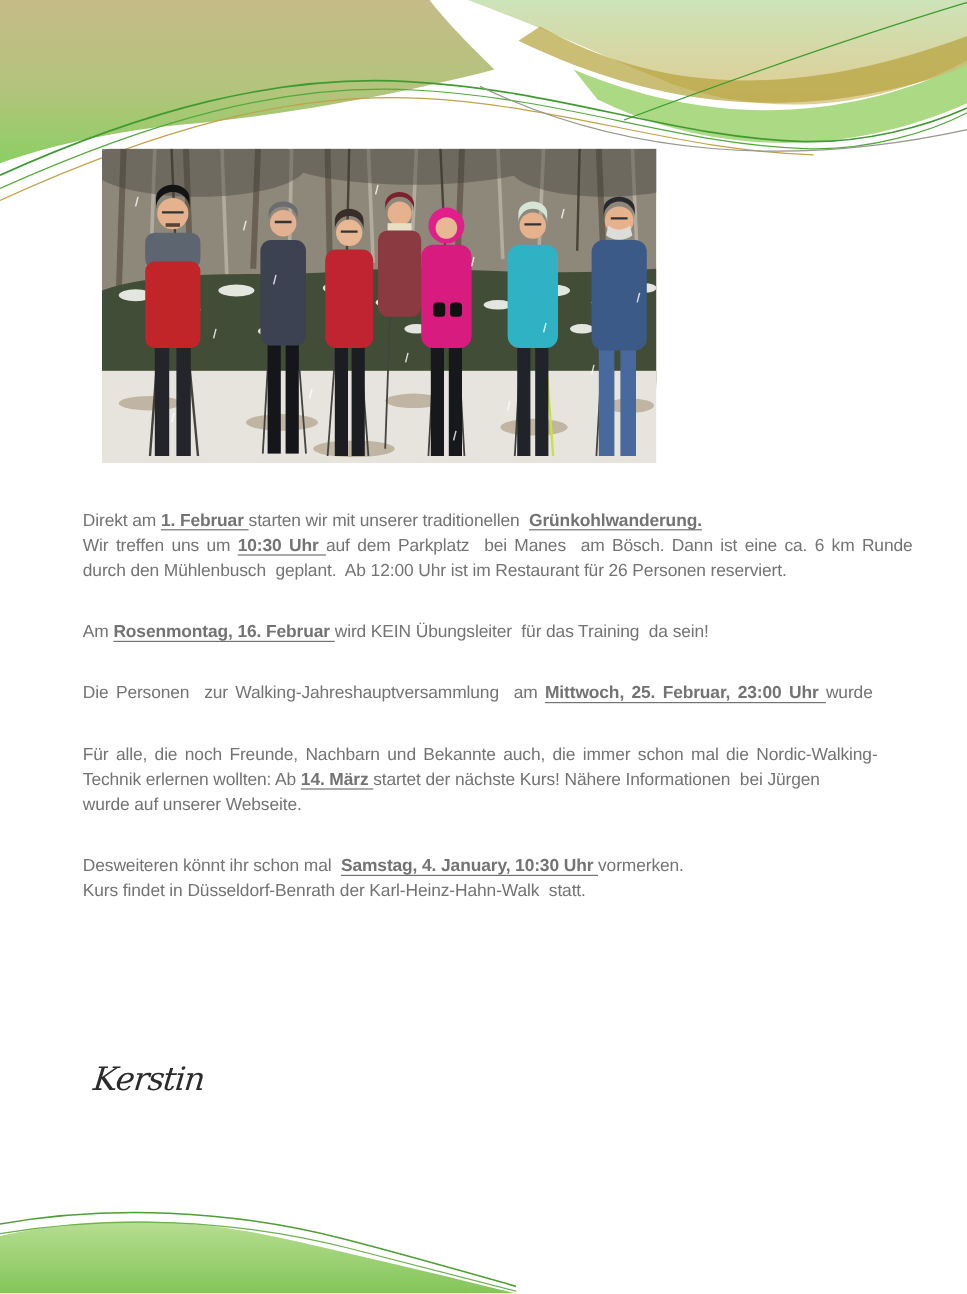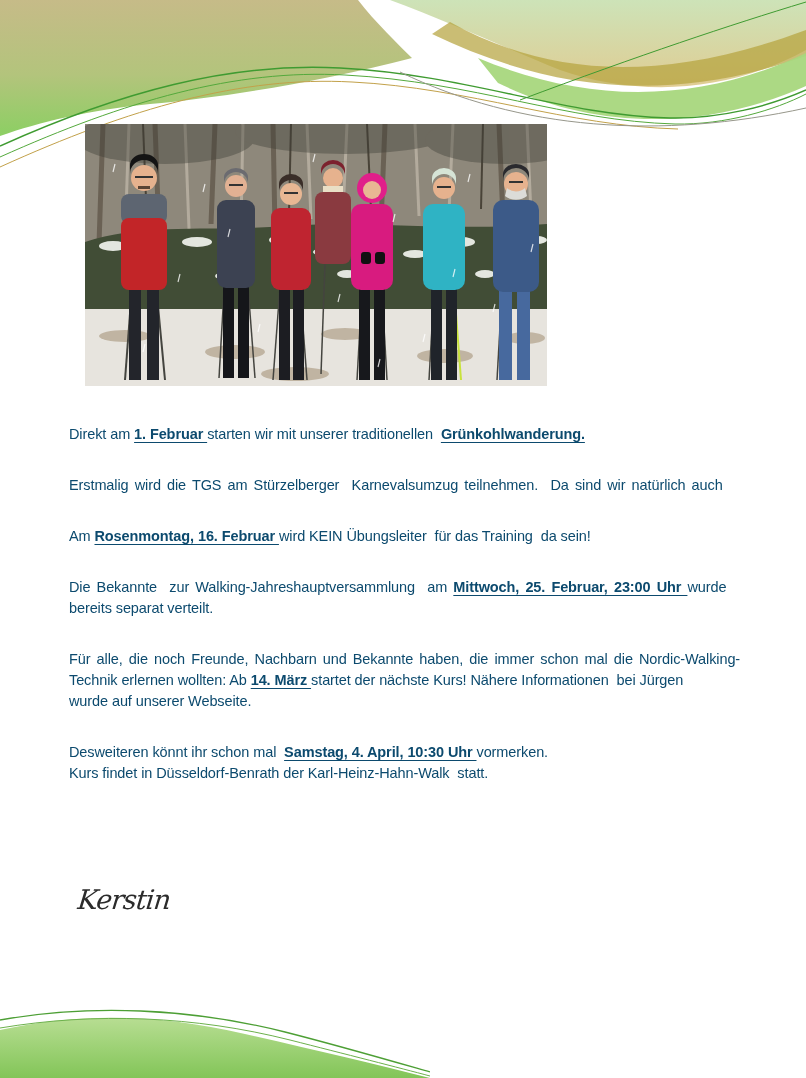--- a/index.html
+++ b/index.html
@@ -4,21 +4,21 @@
 <style>
   html,body{margin:0;padding:0;}
   body{
     width:806px;height:1078px;position:relative;overflow:hidden;
     background:#ffffff;font-family:"Liberation Sans",sans-serif;
   }
   .hdr{position:absolute;top:0;left:0;}
   .photo{position:absolute;left:85px;top:124px;width:462px;height:262px;}
   .doc-text{
     position:absolute;left:69px;top:424px;width:672px;
-    font-size:14.5px;line-height:21px;color:#0c4a6e;letter-spacing:-0.1px;
+    font-size:14.5px;line-height:21px;color:#737373;letter-spacing:-0.1px;
   }
   .para{margin:0 0 30px 0;}
   .line{white-space:pre;}
   .line.j{word-spacing:2.2px;}
   .bu{font-weight:bold;text-decoration:underline;text-decoration-thickness:1.4px;text-underline-offset:2.5px;}
   .signature{
     position:absolute;left:78px;top:884px;
     font-family:"DejaVu Serif",serif;font-style:italic;
     font-size:27px;color:#2b2b2b;letter-spacing:-1px;transform:skewX(-6deg);
   }
@@ -201,38 +201,38 @@
       <line x1="60" y1="220" x2="58" y2="228"></line>
     <line x1="145" y1="105" x2="143" y2="113"></line>
       <line x1="295" y1="235" x2="293" y2="243"></line>
       <line x1="370" y1="145" x2="368" y2="153"></line>
   </g>
 </svg>
 
 <div class="doc-text" id="paras">
     <div class="para">
       <div class="line"><span>Direkt am </span><span class="bu">1. Februar </span><span>starten wir mit unserer traditionellen  </span><span class="bu">Grünkohlwanderung.</span></div>
-    </div>
-    <div class="para">
-      <div class="line j"><span>Erstmalig wird die TGS am Stürzelberger  Karnevalsumzug teilnehmen.  Da sind wir natürlich auch</span></div>
+      <div class="line j"><span>Wir treffen uns um </span><span class="bu">10:30 Uhr </span><span>auf dem Parkplatz  bei Manes  am Bösch. Dann ist eine ca. 6 km Runde</span></div>
+      <div class="line"><span>durch den Mühlenbusch  geplant.  Ab 12:00 Uhr ist im Restaurant für 26 Personen reserviert.</span></div>
+    </div>
+    <div class="para">
     </div>
     <div class="para">
       <div class="line"><span>Am </span><span class="bu">Rosenmontag, 16. Februar </span><span>wird KEIN Übungsleiter  für das Training  da sein!</span></div>
     </div>
     <div class="para">
-      <div class="line j"><span>Die Bekannte  zur Walking-Jahreshauptversammlung  am </span><span class="bu">Mittwoch, 25. Februar, 23:00 Uhr </span><span>wurde</span></div>
-      <div class="line"><span>bereits separat verteilt.</span></div>
-    </div>
-    <div class="para">
-      <div class="line j"><span>Für alle, die noch Freunde, Nachbarn und Bekannte haben, die immer schon mal die Nordic-Walking-</span></div>
+      <div class="line j"><span>Die Personen  zur Walking-Jahreshauptversammlung  am </span><span class="bu">Mittwoch, 25. Februar, 23:00 Uhr </span><span>wurde</span></div>
+    </div>
+    <div class="para">
+      <div class="line j"><span>Für alle, die noch Freunde, Nachbarn und Bekannte auch, die immer schon mal die Nordic-Walking-</span></div>
       <div class="line"><span>Technik erlernen wollten: Ab </span><span class="bu">14. März </span><span>startet der nächste Kurs! Nähere Informationen  bei Jürgen</span></div>
       <div class="line"><span>wurde auf unserer Webseite.</span></div>
     </div>
     <div class="para">
-      <div class="line"><span>Desweiteren könnt ihr schon mal  </span><span class="bu">Samstag, 4. April, 10:30 Uhr </span><span>vormerken.</span></div>
+      <div class="line"><span>Desweiteren könnt ihr schon mal  </span><span class="bu">Samstag, 4. January, 10:30 Uhr </span><span>vormerken.</span></div>
       <div class="line"><span>Kurs findet in Düsseldorf-Benrath der Karl-Heinz-Hahn-Walk  statt.</span></div>
     </div>
   </div>
 
 <div class="signature">Kerstin</div>
 
 <svg class="ftr" width="430" height="78" viewBox="0 0 430 78">
   <defs>
     <linearGradient id="gF" x1="0" y1="0" x2="0" y2="1">
       <stop offset="0" stop-color="#b4dc8d"></stop>

